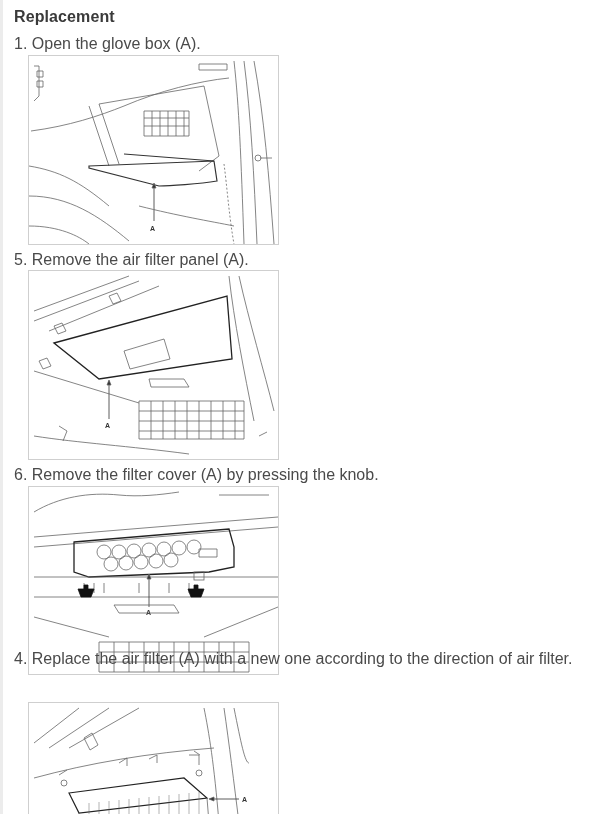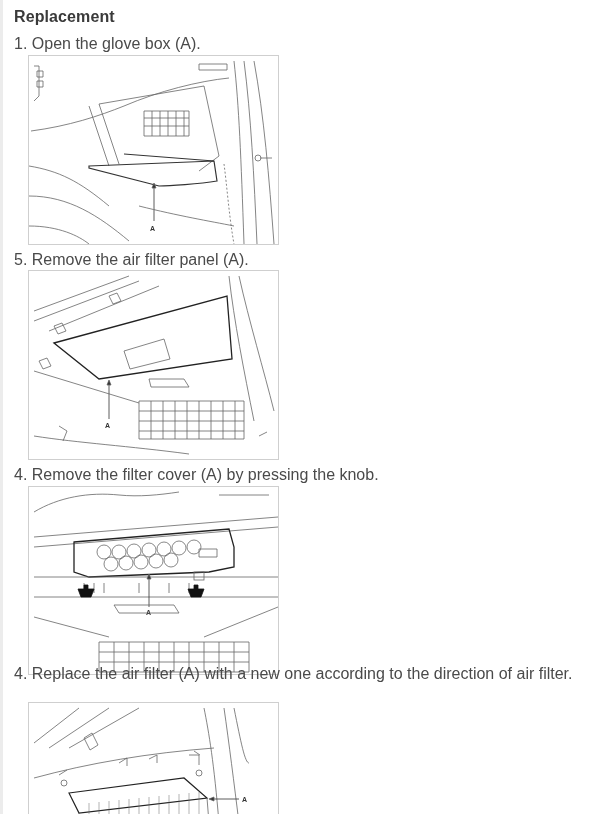--- a/index.html
+++ b/index.html
@@ -65,21 +65,21 @@
       <line x1="80" y1="110" x2="80" y2="148" stroke="#333"></line>
       <path d="M78 114 L80 109 L82 114z" fill="#333"></path>
       <text x="76" y="157" font-size="7" fill="#333" stroke="none" font-family="Liberation Sans, sans-serif" font-weight="bold">A</text>
       <path d="M110 130 h105 v38 h-105 z M110 140 h105 M110 150 h105 M110 160 h105"></path>
       <path d="M122 130 v38 M134 130 v38 M146 130 v38 M158 130 v38 M170 130 v38 M182 130 v38 M194 130 v38 M206 130 v38"></path>
       <path d="M5 100 L110 132 M5 165 C50 172 100 175 160 183"></path>
       <path d="M30 155 l8 5 l-4 10 M230 165 l8 -4"></path>
     </svg>
   </div>
 
-  <div class="step-text" style="top:466px;">4. Remove the filter cover (A) by pressing the knob.</div>
+  <div class="step-text" style="top:466px;">6. Remove the filter cover (A) by pressing the knob.</div>
   <div class="frame" style="top:486px; height:187px;">
     <svg viewBox="0 0 249 187" fill="none" stroke="#666" stroke-width="0.8">
       <path d="M5 25 C30 10 60 5 90 8 C110 10 130 8 150 5 M190 8 h50"></path>
       <path d="M5 50 L249 30 M5 60 L249 40"></path>
       <path d="M45 55 L200 42 L205 60 L205 80 L180 85 L60 90 L45 85 z" stroke="#222" stroke-width="1.3"></path>
       <g stroke="#555" stroke-width="0.7">
         <circle cx="75" cy="65" r="7"></circle>
           <circle cx="90" cy="65" r="7"></circle>
           <circle cx="105" cy="64" r="7"></circle>
           <circle cx="120" cy="63" r="7"></circle>
@@ -100,21 +100,21 @@
       <rect x="165" y="85" width="10" height="8"></rect>
       <line x1="120" y1="88" x2="120" y2="120" stroke="#333"></line>
       <path d="M118 92 L120 87 L122 92z" fill="#333"></path>
       <text x="117" y="128" font-size="7" fill="#333" stroke="none" font-family="Liberation Sans, sans-serif" font-weight="bold">A</text>
       <path d="M85 118 h60 l5 8 h-60 z"></path>
       <path d="M5 130 L80 150 M175 150 L249 120"></path>
       <path d="M70 155 h150 v30 h-150 z M70 165 h150 M70 175 h150 M85 155 v30 M100 155 v30 M115 155 v30 M130 155 v30 M145 155 v30 M160 155 v30 M175 155 v30 M190 155 v30 M205 155 v30"></path>
     </svg>
   </div>
 
-  <div class="step-text" style="top:665px;">4. Replace the air filter (A) with a new one according to the direction of air filter.</div>
+  <div class="step-text" style="top:650px;">4. Replace the air filter (A) with a new one according to the direction of air filter.</div>
   <div class="frame" style="top:702px; height:120px;">
     <svg viewBox="0 0 249 120" fill="none" stroke="#666" stroke-width="0.8">
       <path d="M5 40 L50 5 M20 45 L80 5 M40 45 L110 5"></path>
       <path d="M55 35 l8 -5 l6 12 l-8 5 z"></path>
       <path d="M175 5 C180 30 185 60 190 120 M195 5 C200 40 205 80 210 120 M205 5 C212 40 216 60 220 60"></path>
       <path d="M5 75 C60 60 120 50 185 45"></path>
       <path d="M30 72 l8 -5 M90 60 l8 -5 v8 M120 56 l8 -4 v8 M160 52 h10 v10 M165 48 l6 4"></path>
       <circle cx="35" cy="80" r="3"></circle>
         <circle cx="170" cy="70" r="3"></circle>
       <path d="M40 90 L155 75 L178 95 L50 110 z" stroke="#222" stroke-width="1.2"></path>

